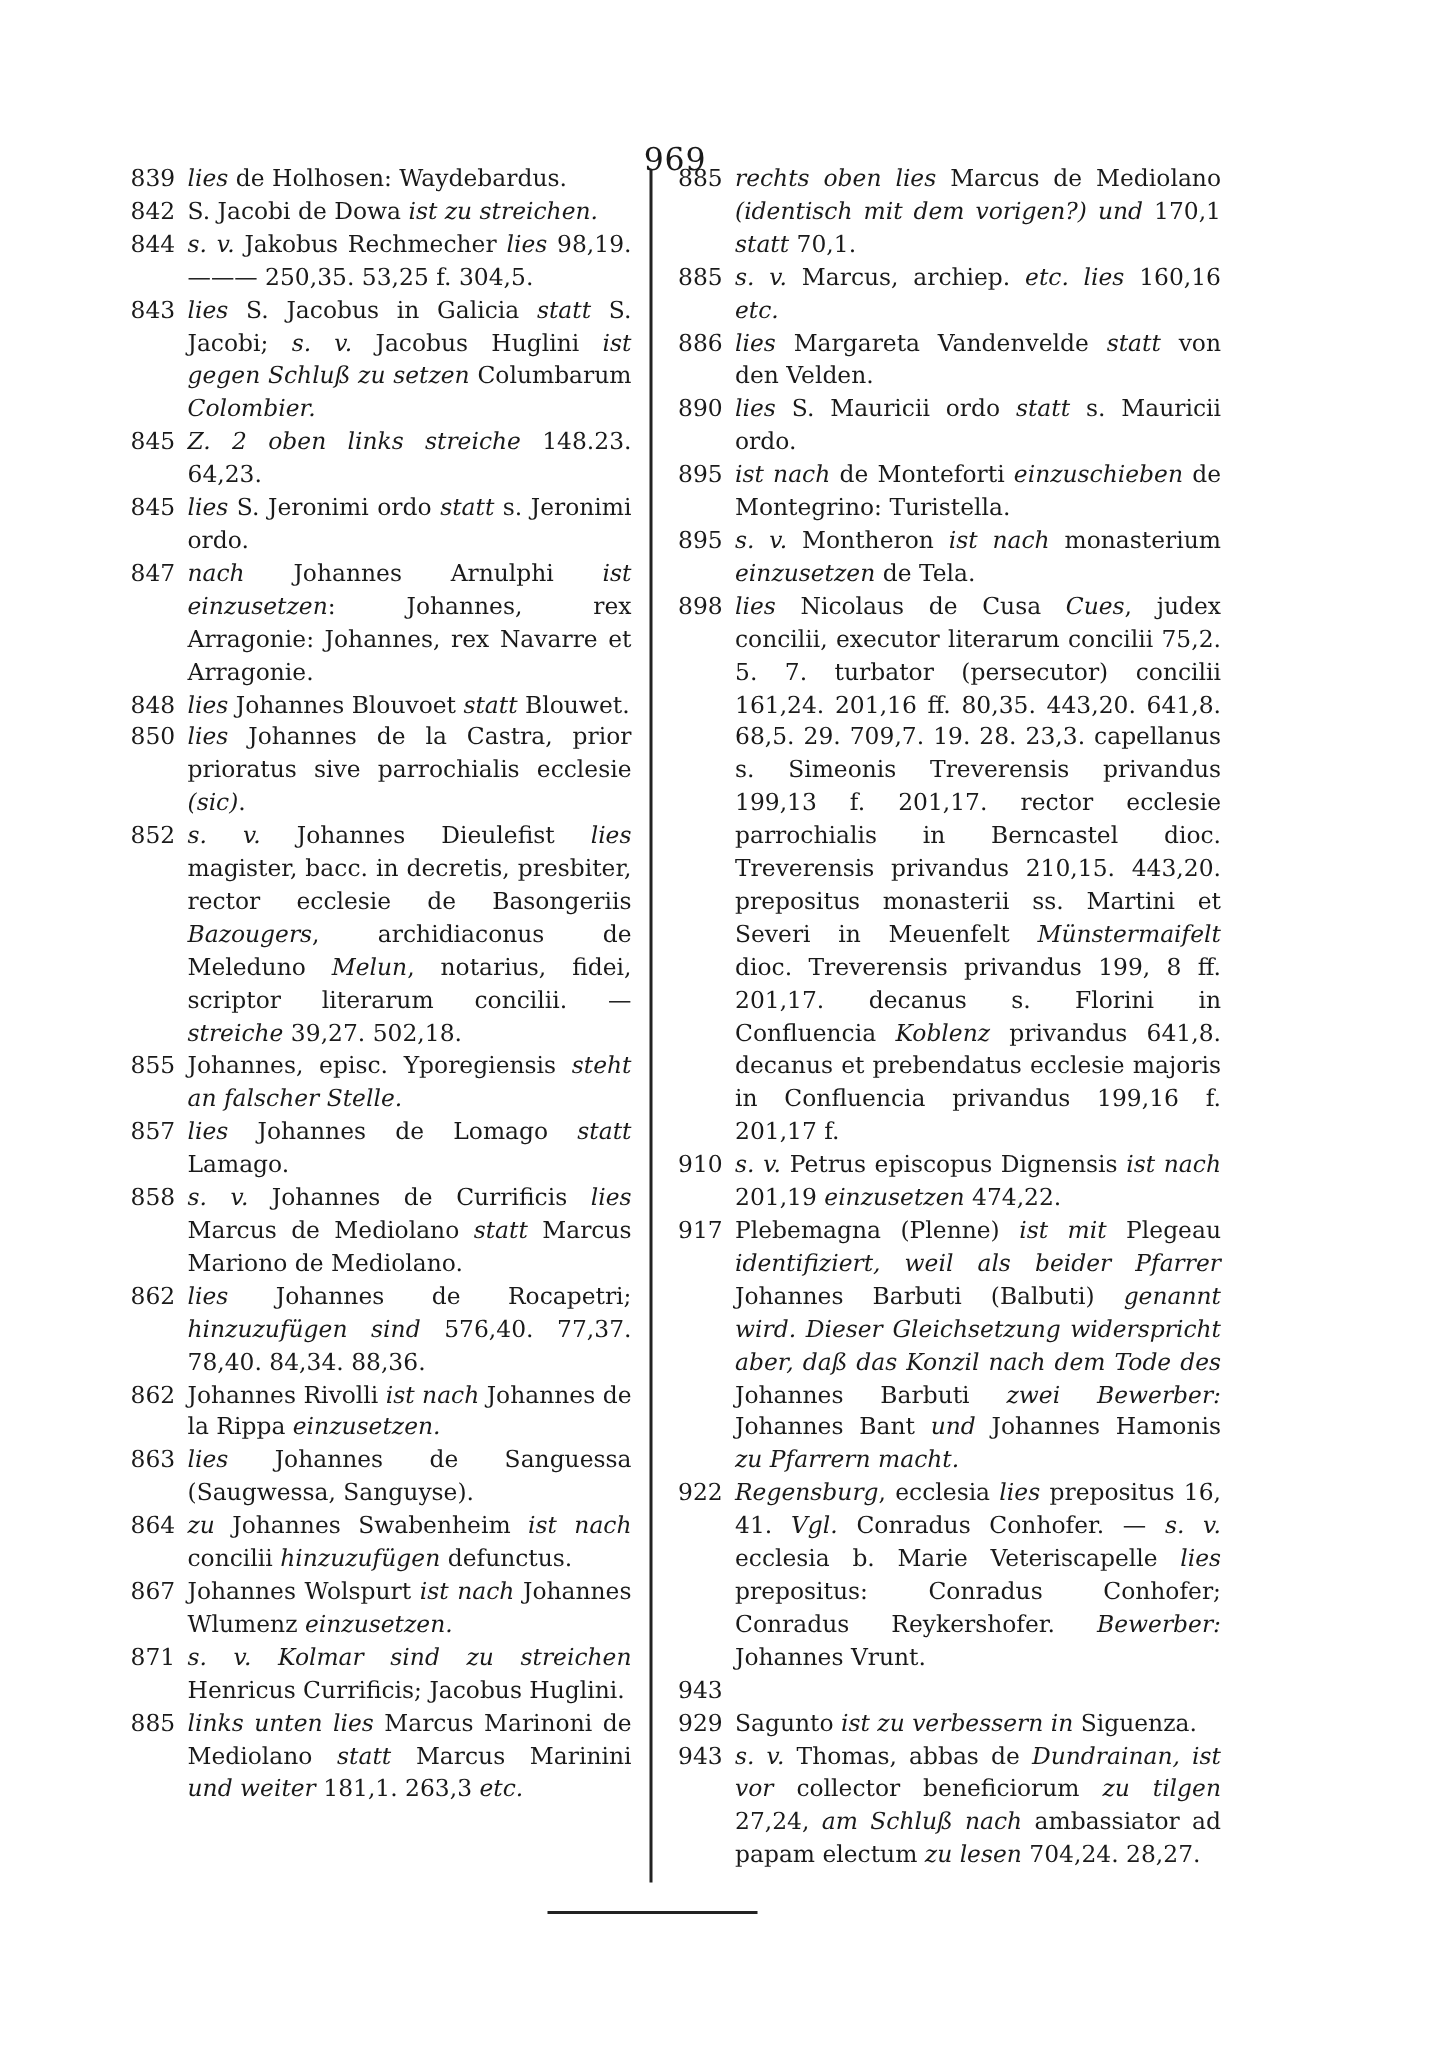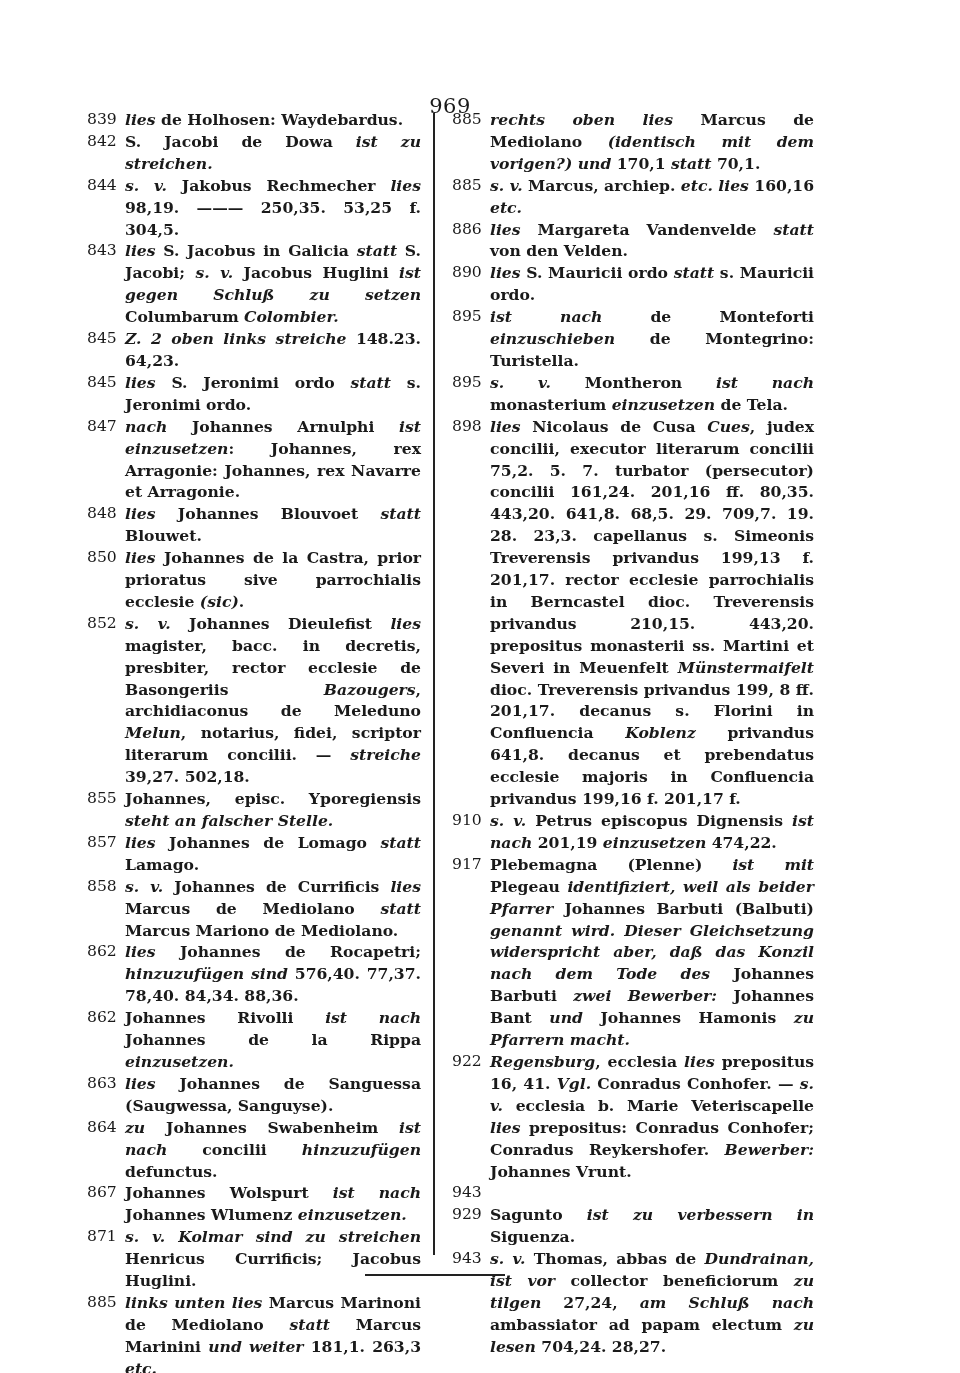--- a/index.html
+++ b/index.html
@@ -12,21 +12,21 @@
     position: absolute; top: 62px; left: 420px; width: 60px; text-align: center;
     font-size: 21px; letter-spacing: 0.5px; margin-top: 32px;
   }
   .column {
     position: absolute; top: 109px; font-size: 15.6px; line-height: 21.9px;
   }
   .col-left { left: 87px; width: 334px; }
   .col-right { left: 452px; width: 362px; }
   .entry { display: flex; text-align: justify; }
   .entry .num { flex: 0 0 38px; }
-  .entry .txt { flex: 1 1 auto; text-align: justify; font-weight: bold; }
+  .entry .txt { flex: 1 1 auto; text-align: justify; }
   .entry .txt i { font-style: italic; }
   .col-rule {
     position: absolute; left: 433px; top: 113px; width: 1.5px; height: 1142px; background: #222;
   }
   .bottom-rule {
     position: absolute; left: 365px; top: 1274px; width: 140px; height: 1.5px; background: #222;
   }
 </style>
 </head>
 <body>

